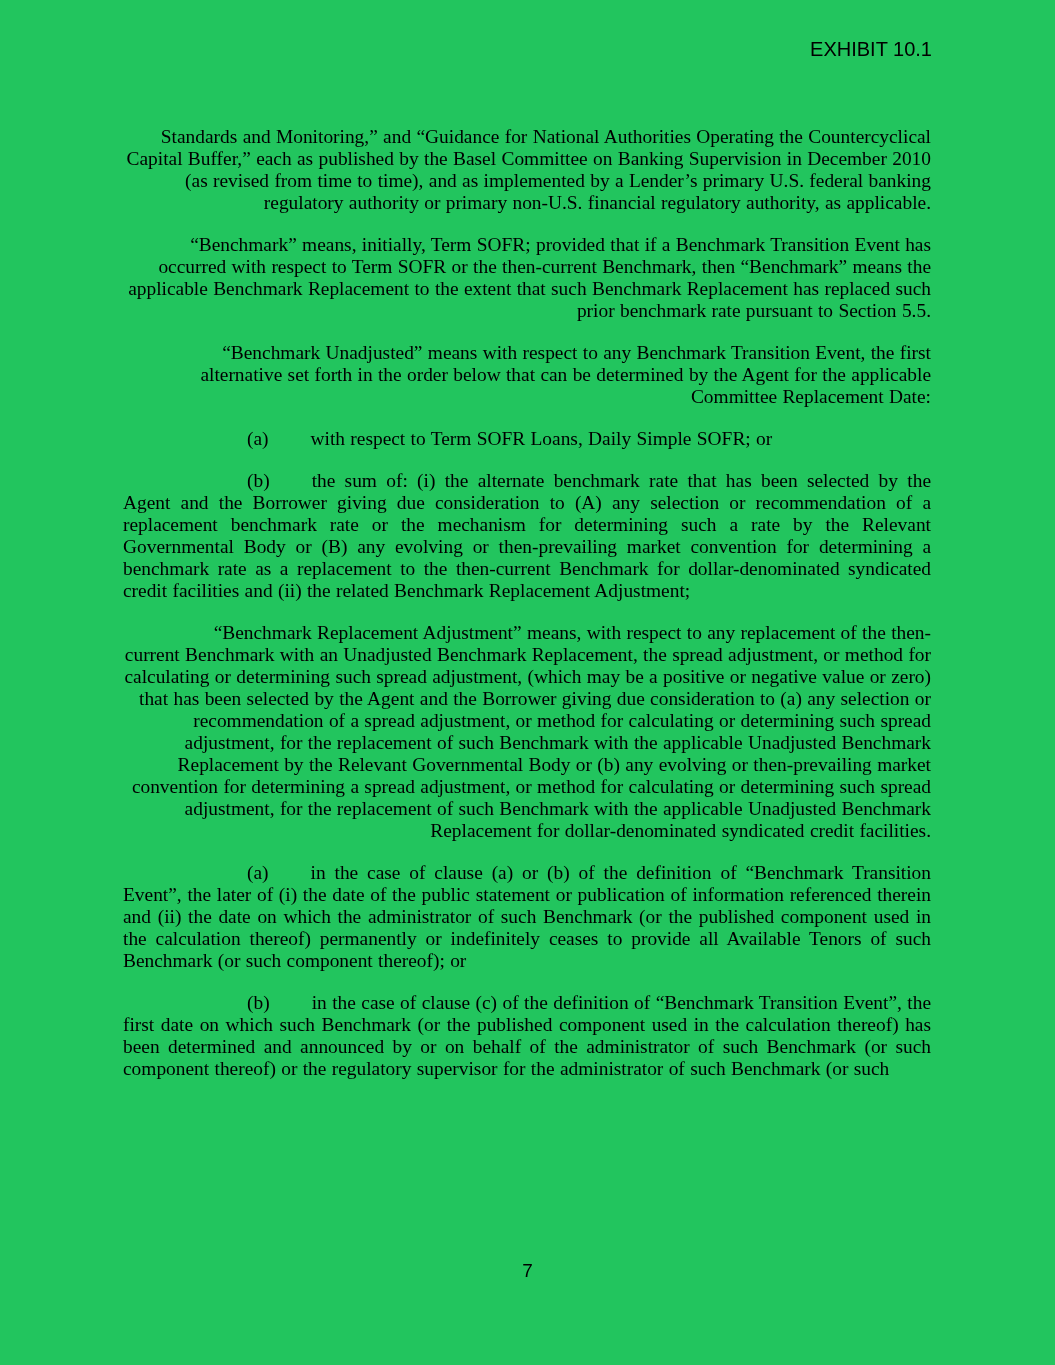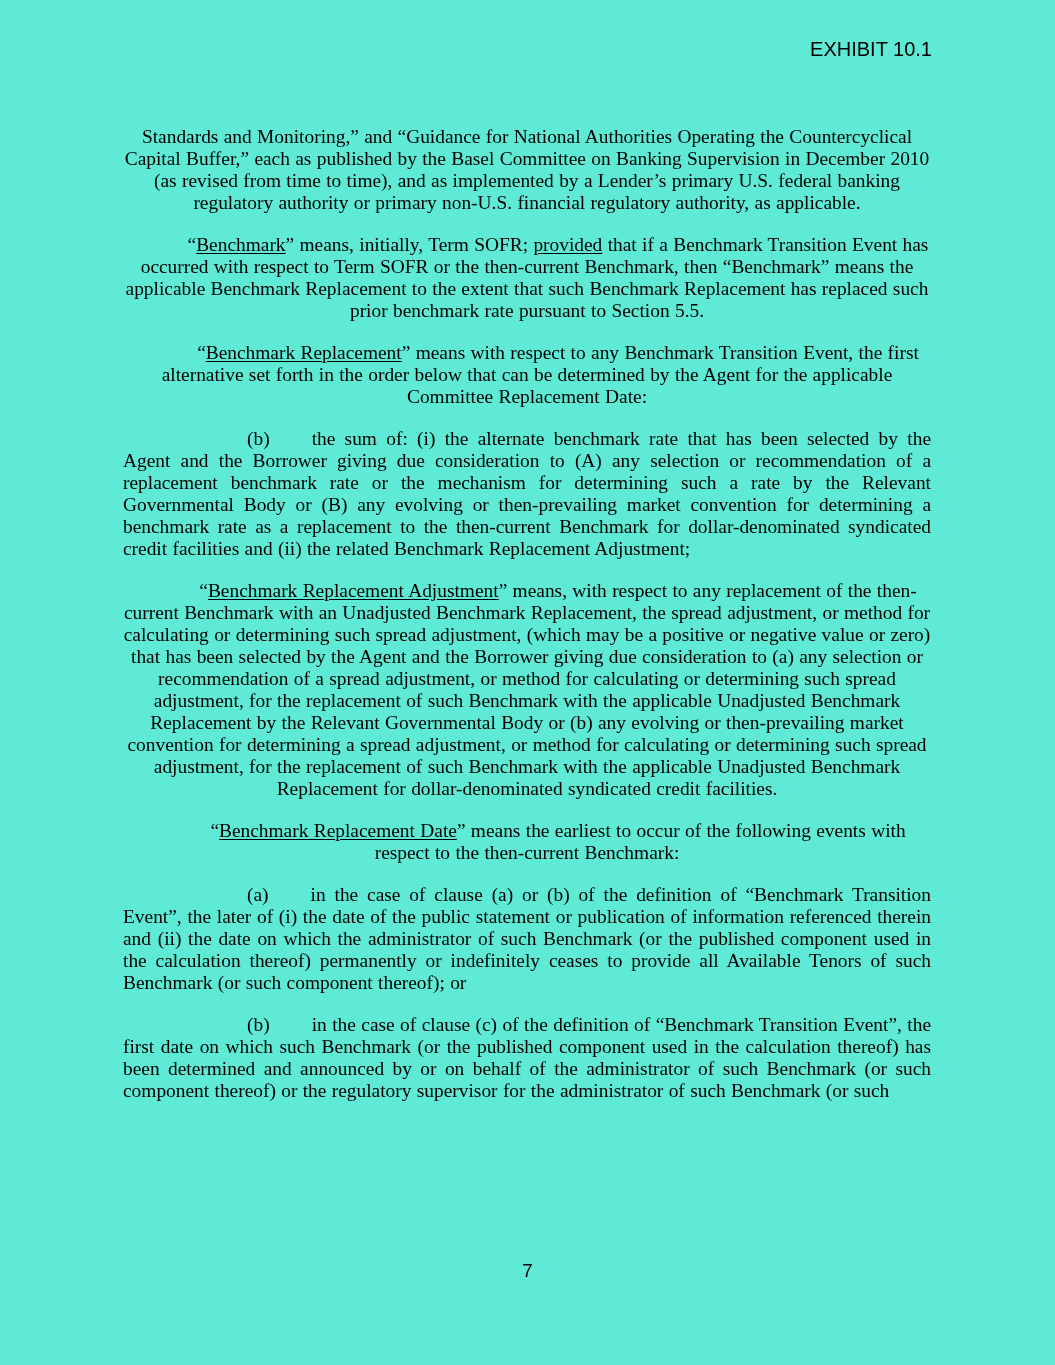--- a/index.html
+++ b/index.html
@@ -1,20 +1,20 @@
 <!DOCTYPE html>
 <html><head>
 <meta charset="utf-8">
 <style>
   html, body { margin: 0; padding: 0; background: #ffffff; }
   .page {
     position: relative;
     width: 1055px;
     height: 1365px;
-    background: #5eead4;
+    background: #22c55e;
     color: #000000;
     font-family: "Liberation Serif", serif;
     overflow: hidden;
   }
   .header {
     position: absolute;
     top: 37px;
     right: 123px;
     font-family: "Liberation Sans", sans-serif;
     font-size: 20px;
@@ -24,27 +24,27 @@
   .content {
     position: absolute;
     left: 123px;
     top: 126px;
     width: 808px;
   }
   .para {
     margin: 0 0 20px 0;
     font-size: 19.4px;
     line-height: 22px;
-    text-align: center;
+    text-align: right;
     word-spacing: 0.5px;
   }
   .para.indent { text-indent: 62px; }
   .para.clause { text-indent: 124px; text-align: justify; }
   .tab-spacer { display: inline-block; width: 42px; }
-  .u { text-decoration: underline; text-underline-offset: 2px; }
+  .u { text-underline-offset: 2px; }
   .footer {
     position: absolute;
     top: 1260px;
     left: 0;
     width: 100%;
     text-align: center;
     font-family: "Liberation Sans", sans-serif;
     font-size: 19px;
     line-height: 22px;
   }
@@ -55,29 +55,29 @@
 <div class="page">
 
   <div class="header">EXHIBIT 10.1</div>
 
   <div class="content">
 
     <p class="para"><span>Standards and Monitoring,” and “Guidance for National Authorities Operating the Countercyclical Capital Buffer,” each as published by the Basel Committee on Banking Supervision in December 2010 (as revised from time to time), and as implemented by a Lender’s primary U.S. federal banking regulatory authority or primary non-U.S. financial regulatory authority, as applicable.</span></p>
 
     <p class="para indent"><span>“</span><span class="u">Benchmark</span><span>” means, initially, Term SOFR; </span><span class="u">provided</span><span> that if a Benchmark Transition Event has occurred with respect to Term SOFR or the then-current Benchmark, then “Benchmark” means the applicable Benchmark Replacement to the extent that such Benchmark Replacement has replaced such prior benchmark rate pursuant to Section 5.5.</span></p>
 
-    <p class="para indent"><span>“</span><span class="u">Benchmark Replacement</span><span>” means with respect to any Benchmark Transition Event, the first alternative set forth in the order below that can be determined by the Agent for the applicable Committee Replacement Date:</span></p>
+    <p class="para indent"><span>“</span><span class="u">Benchmark Unadjusted</span><span>” means with respect to any Benchmark Transition Event, the first alternative set forth in the order below that can be determined by the Agent for the applicable Committee Replacement Date:</span></p>
 
+    <p class="para clause"><span>(a)</span><span class="tab-spacer"></span><span>with respect to Term SOFR Loans, Daily Simple SOFR; or</span></p>
 
     <p class="para clause"><span>(b)</span><span class="tab-spacer"></span><span>the sum of: (i) the alternate benchmark rate that has been selected by the Agent and the Borrower giving due consideration to (A) any selection or recommendation of a replacement benchmark rate or the mechanism for determining such a rate by the Relevant Governmental Body or (B) any evolving or then-prevailing market convention for determining a benchmark rate as a replacement to the then-current Benchmark for dollar-denominated syndicated credit facilities and (ii) the related Benchmark Replacement Adjustment;</span></p>
 
 
     <p class="para indent"><span>“</span><span class="u">Benchmark Replacement Adjustment</span><span>” means, with respect to any replacement of the then-current Benchmark with an Unadjusted Benchmark Replacement, the spread adjustment, or method for calculating or determining such spread adjustment, (which may be a positive or negative value or zero) that has been selected by the Agent and the Borrower giving due consideration to (a) any selection or recommendation of a spread adjustment, or method for calculating or determining such spread adjustment, for the replacement of such Benchmark with the applicable Unadjusted Benchmark Replacement by the Relevant Governmental Body or (b) any evolving or then-prevailing market convention for determining a spread adjustment, or method for calculating or determining such spread adjustment, for the replacement of such Benchmark with the applicable Unadjusted Benchmark Replacement for dollar-denominated syndicated credit facilities.</span></p>
 
-    <p class="para indent"><span>“</span><span class="u">Benchmark Replacement Date</span><span>” means the earliest to occur of the following events with respect to the then-current Benchmark:</span></p>
 
     <p class="para clause"><span>(a)</span><span class="tab-spacer"></span><span>in the case of clause (a) or (b) of the definition of “Benchmark Transition Event”, the later of (i) the date of the public statement or publication of information referenced therein and (ii) the date on which the administrator of such Benchmark (or the published component used in the calculation thereof) permanently or indefinitely ceases to provide all Available Tenors of such Benchmark (or such component thereof); or</span></p>
 
     <p class="para clause"><span>(b)</span><span class="tab-spacer"></span><span>in the case of clause (c) of the definition of “Benchmark Transition Event”, the first date on which such Benchmark (or the published component used in the calculation thereof) has been determined and announced by or on behalf of the administrator of such Benchmark (or such component thereof) or the regulatory supervisor for the administrator of such Benchmark (or such</span></p>
 
   </div>
 
   <div class="footer">7</div>
 
 </div>

